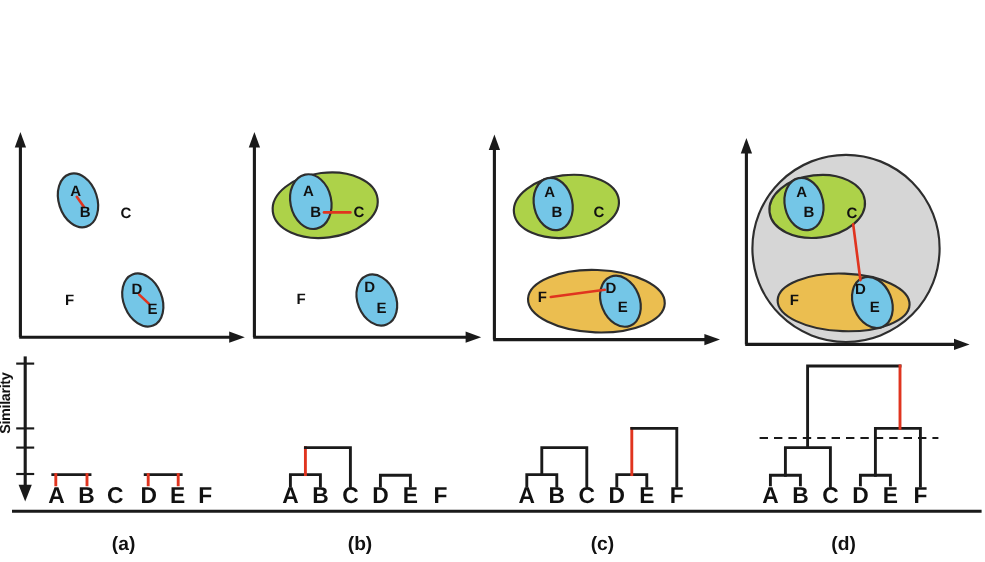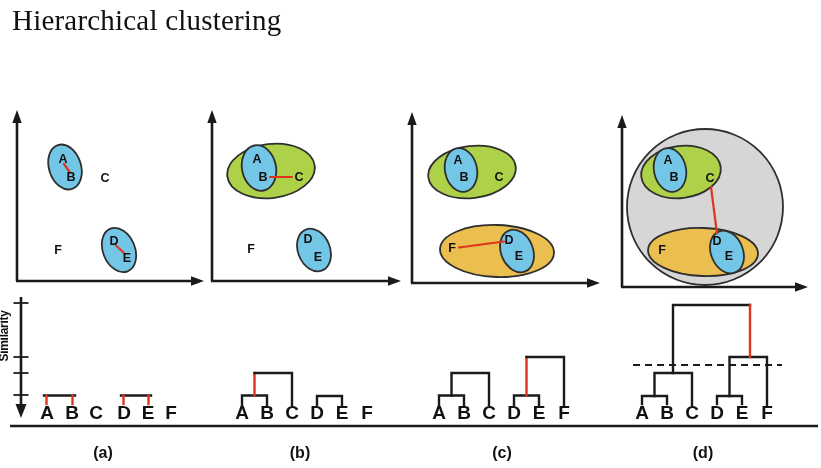--- a/index.html
+++ b/index.html
@@ -27,21 +27,20 @@
   .dln{stroke:#1a1a1a;stroke-width:2.4;fill:none;stroke-linecap:square;}
   .rln{stroke-width:2.4;fill:none;stroke-linecap:square;}
   .link{stroke-width:2.2;fill:none;stroke-linecap:round;}
   .ell{stroke:#2e2e2e;stroke-width:1.8;}
   .arr{fill:#1a1a1a;}
 </style>
 </head>
 <body>
 
 <div class="slide">
-  <div class="slide-title">Hierarchical clustering</div>
 
   <svg width="821" height="468" viewBox="0 0 821 468">
 
     <g>
       <line class="ax" x1="21" y1="297" x2="21" y2="407"></line>
       <polygon class="arr" points="21,418 15.5,404 26.5,404"></polygon>
       <line class="tick" x1="13.5" y1="303" x2="28.5" y2="303"></line>
       <line class="tick" x1="13.5" y1="357" x2="28.5" y2="357"></line>
       <line class="tick" x1="13.5" y1="373" x2="28.5" y2="373"></line>
       <line class="tick" x1="13.5" y1="395" x2="28.5" y2="395"></line>

